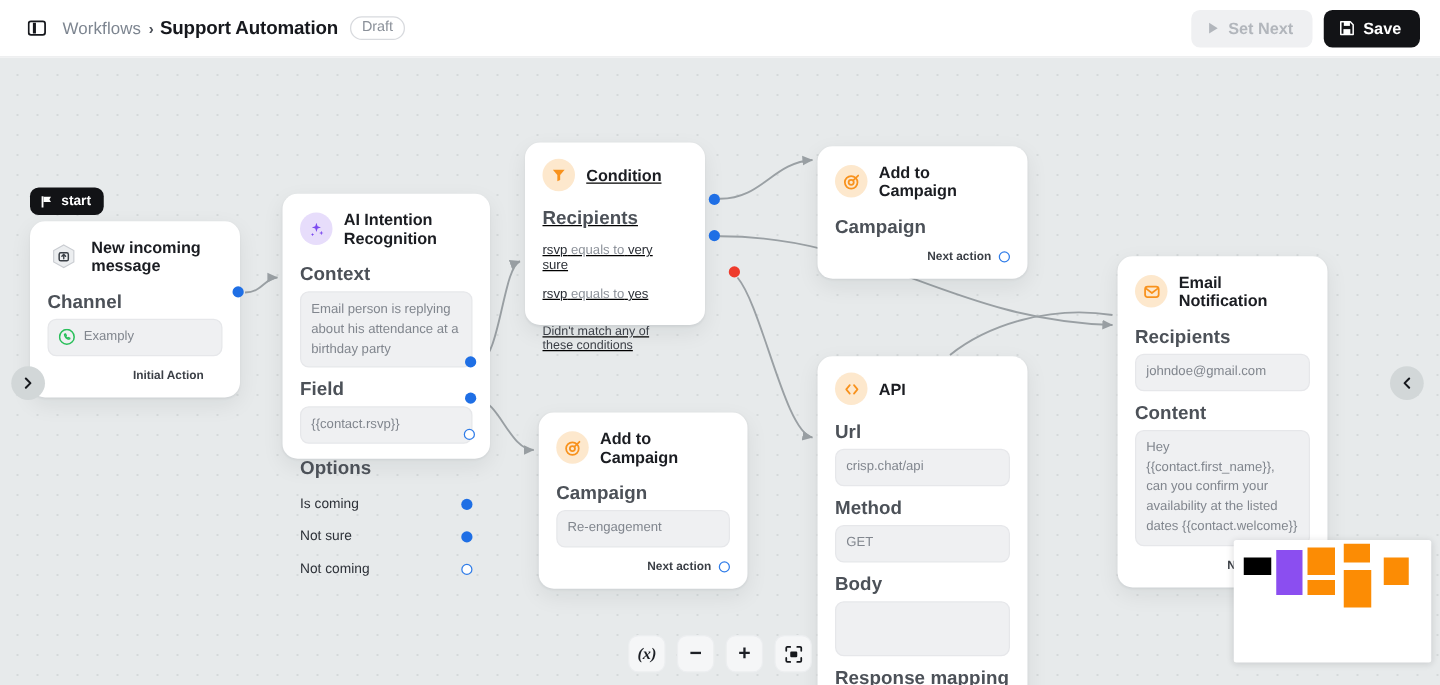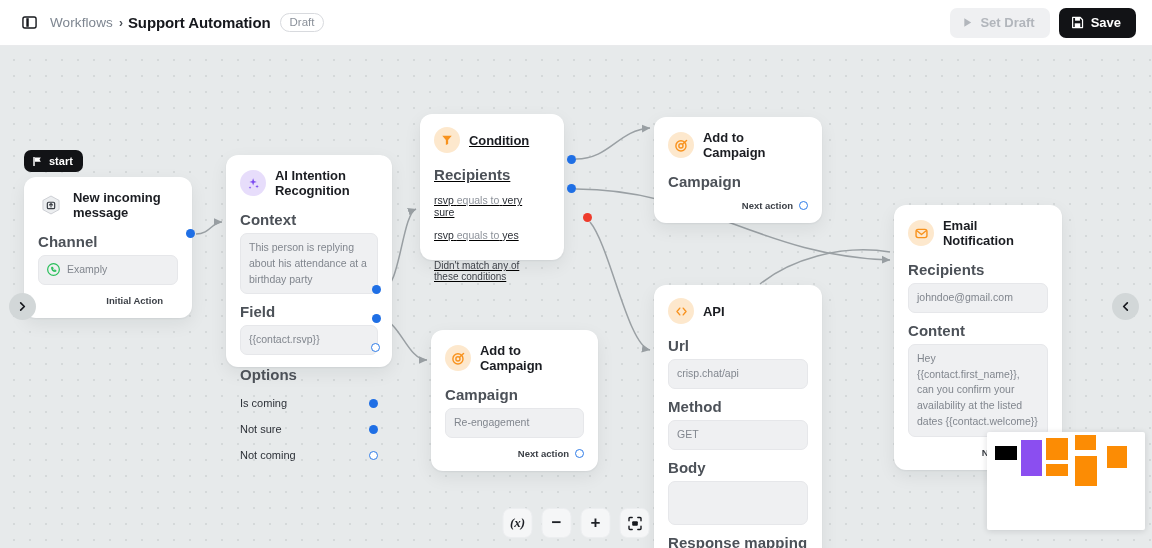--- a/index.html
+++ b/index.html
@@ -219,21 +219,21 @@
   <span class="crumb-link">Workflows</span>
   <span class="crumb-sep">›</span>
   <span class="crumb-title">Support Automation</span>
   <span class="pill-draft">Draft</span>
 
   <div class="topbar-right">
     <button class="btn-setlive">
       <svg width="11" height="11" viewBox="0 0 12 12">
         <path d="M2.5 1.4 L10 6 L2.5 10.6 Z" fill="#b2b6bc"></path>
       </svg>
-      <span>Set Draft</span>
+      <span>Set Next</span>
     </button>
     <button class="btn-save">
       <svg width="13" height="13" viewBox="0 0 16 16">
         <path d="M2 1.8h9.4L14.2 4.6V14.2H2Z" fill="none" stroke="#fff" stroke-width="1.5" stroke-linejoin="round"></path>
         <rect x="5" y="1.8" width="6" height="4" fill="#fff"></rect>
         <rect x="4.6" y="9" width="6.8" height="5.2" fill="#fff"></rect>
       </svg>
       <span>Save</span>
     </button>
   </div>
@@ -311,21 +311,21 @@
       <span class="nicon purple">
         <svg width="15" height="15" viewBox="0 0 16 16">
           <path d="M7.6 2.4 L8.6 5.3 L11.5 6.3 L8.6 7.3 L7.6 10.2 L6.6 7.3 L3.7 6.3 L6.6 5.3 Z" fill="#7c4bf0"></path>
           <path d="M11.8 9.2 L12.3 10.6 L13.7 11.1 L12.3 11.6 L11.8 13 L11.3 11.6 L9.9 11.1 L11.3 10.6 Z" fill="#7c4bf0"></path>
           <path d="M4.3 11 L4.7 12 L5.7 12.4 L4.7 12.8 L4.3 13.8 L3.9 12.8 L2.9 12.4 L3.9 12 Z" fill="#7c4bf0"></path>
         </svg>
       </span>
       <span class="node-title">AI Intention Recognition</span>
     </div>
     <div class="field-label">Context</div>
-    <div class="field-box tall field-gap">This person is replying about his attendance at a birthday party</div>
+    <div class="field-box tall field-gap">Email person is replying about his attendance at a birthday party</div>
     <div class="field-label">Field</div>
     <div class="field-box field-gap">{{contact.rsvp}}</div>
     <div class="field-label" style="margin-top:11px;">Options</div>
 
     <div class="opt-row">
       <span class="opt-label">Is coming</span>
       <span class="dot filled"></span>
     </div>
     <div class="opt-row">
       <span class="opt-label">Not sure</span>

